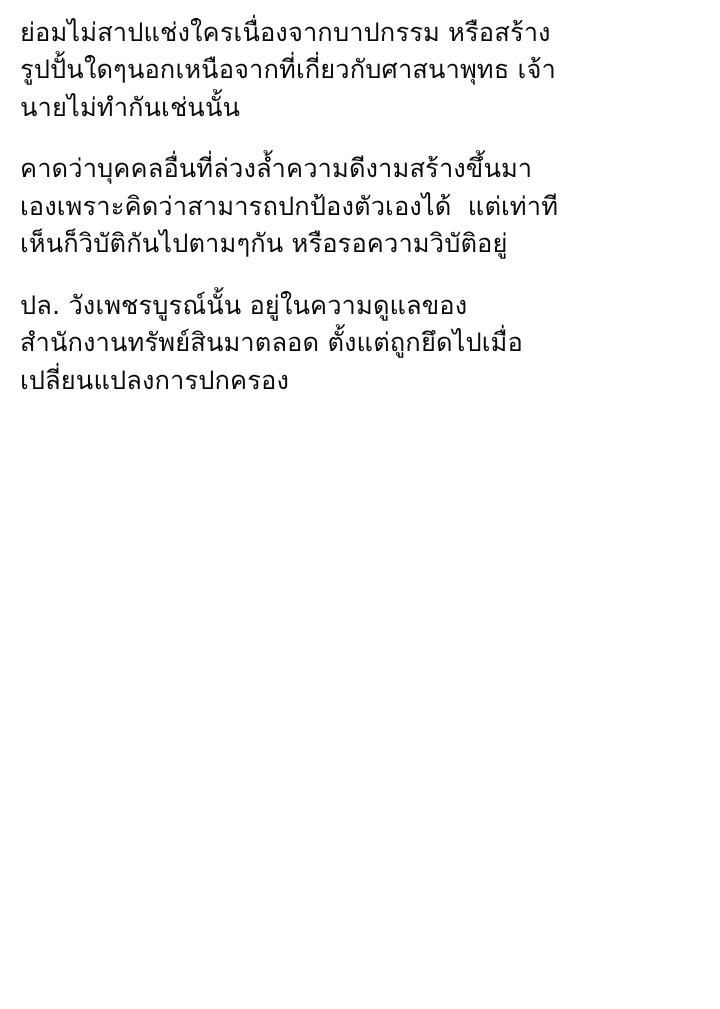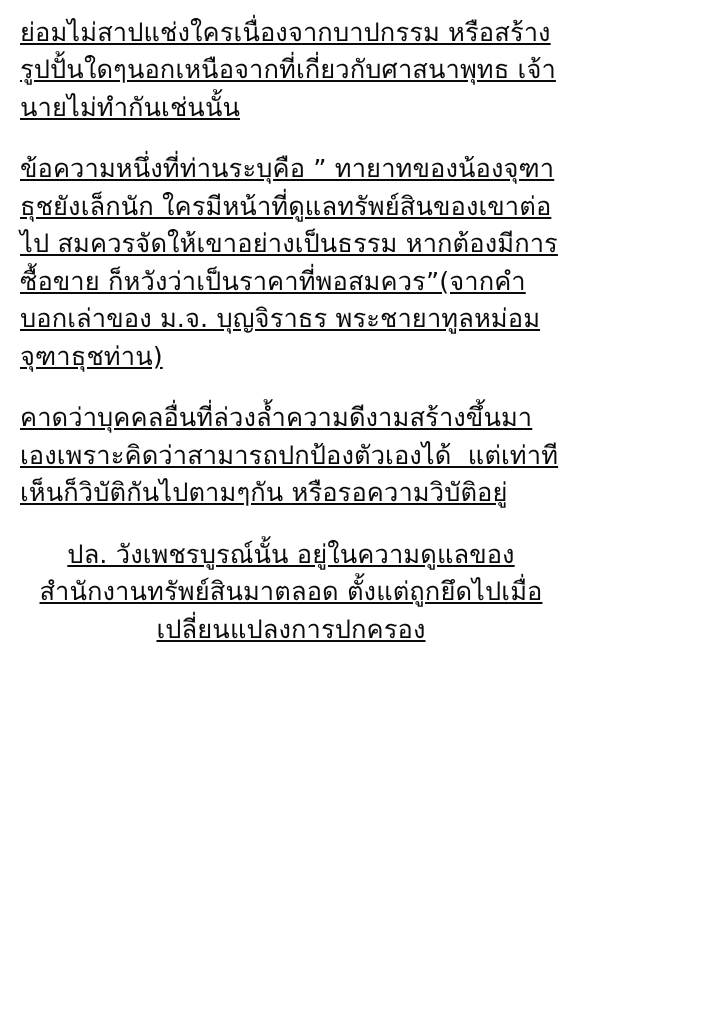--- a/index.html
+++ b/index.html
@@ -13,38 +13,35 @@
     font-family: "DejaVu Sans", "Liberation Sans", sans-serif;
     color: #0a0a0a;
     overflow: hidden;
   }
   .page {
     box-sizing: border-box;
     width: 584px;
     height: 1009px;
     padding: 14px 22px 0 20px;
     background: #ffffff;
-    text-decoration: underline;
   }
   .para {
     font-size: 25.5px;
     line-height: 1.47;
     letter-spacing: 0.1px;
     margin: 0 0 24px 0;
     word-wrap: break-word;
     white-space: pre-wrap;
     color: #0b0b0b;
     font-weight: 400;
   }
   .para:last-child {
     margin-bottom: 0;
-    text-align: center;
   }
 </style>
 </head>
 <body>
 
 <div class="page">
   <p class="para">ย่อมไม่สาปแช่งใครเนื่องจากบาปกรรม หรือสร้างรูปปั้นใดๆนอกเหนือจากที่เกี่ยวกับศาสนาพุทธ เจ้านายไม่ทำกันเช่นนั้น</p>
-  <p class="para">ข้อความหนึ่งที่ท่านระบุคือ ” ทายาทของน้องจุฑาธุชยังเล็กนัก ใครมีหน้าที่ดูแลทรัพย์สินของเขาต่อไป สมควรจัดให้เขาอย่างเป็นธรรม หากต้องมีการซื้อขาย ก็หวังว่าเป็นราคาที่พอสมควร”(จากคำบอกเล่าของ ม.จ. บุญจิราธร พระชายาทูลหม่อมจุฑาธุชท่าน)</p>
   <p class="para">คาดว่าบุคคลอื่นที่ล่วงล้ำความดีงามสร้างขึ้นมาเองเพราะคิดว่าสามารถปกป้องตัวเองได้  แต่เท่าทีเห็นก็วิบัติกันไปตามๆกัน หรือรอความวิบัติอยู่</p>
   <p class="para">ปล. วังเพชรบูรณ์นั้น อยู่ในความดูแลของสำนักงานทรัพย์สินมาตลอด ตั้งแต่ถูกยึดไปเมื่อเปลี่ยนแปลงการปกครอง</p>
 </div>
 
 </body></html>

